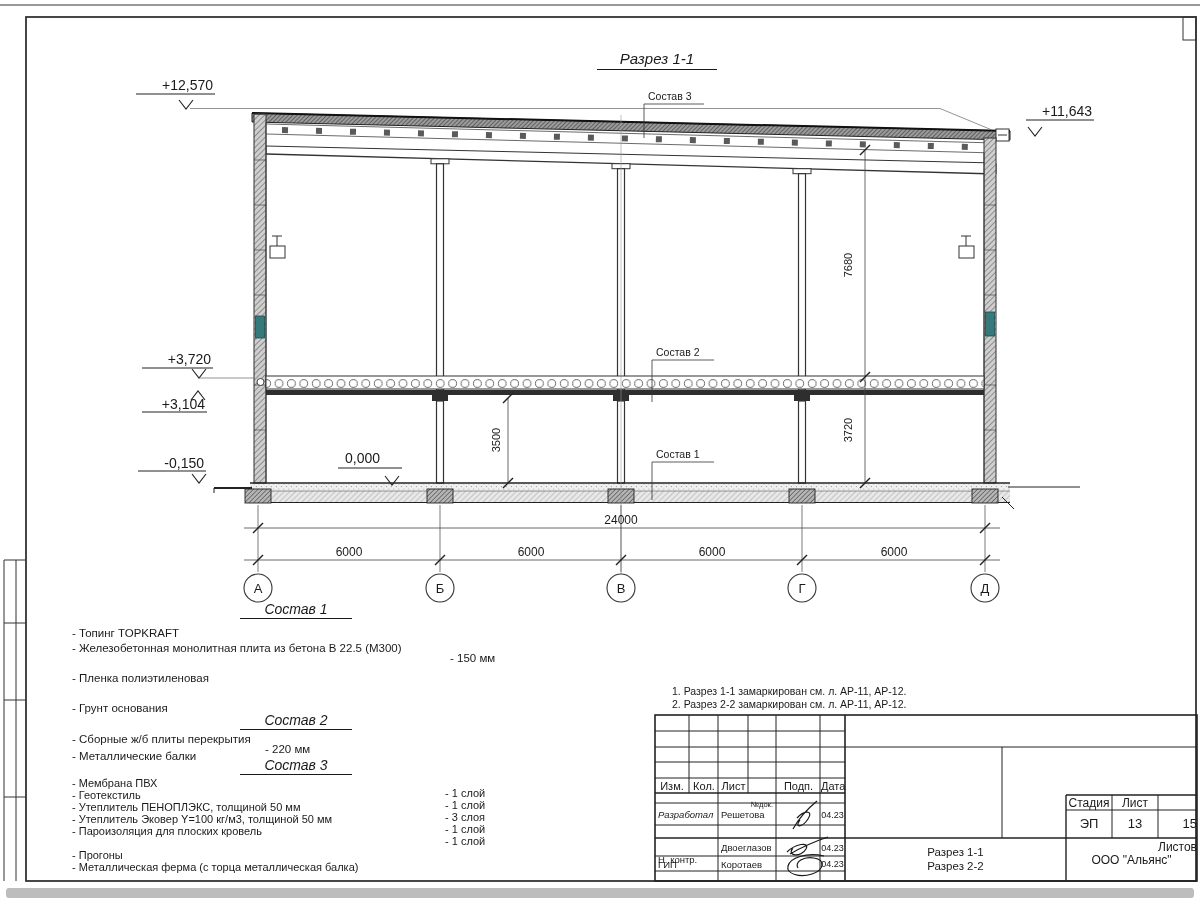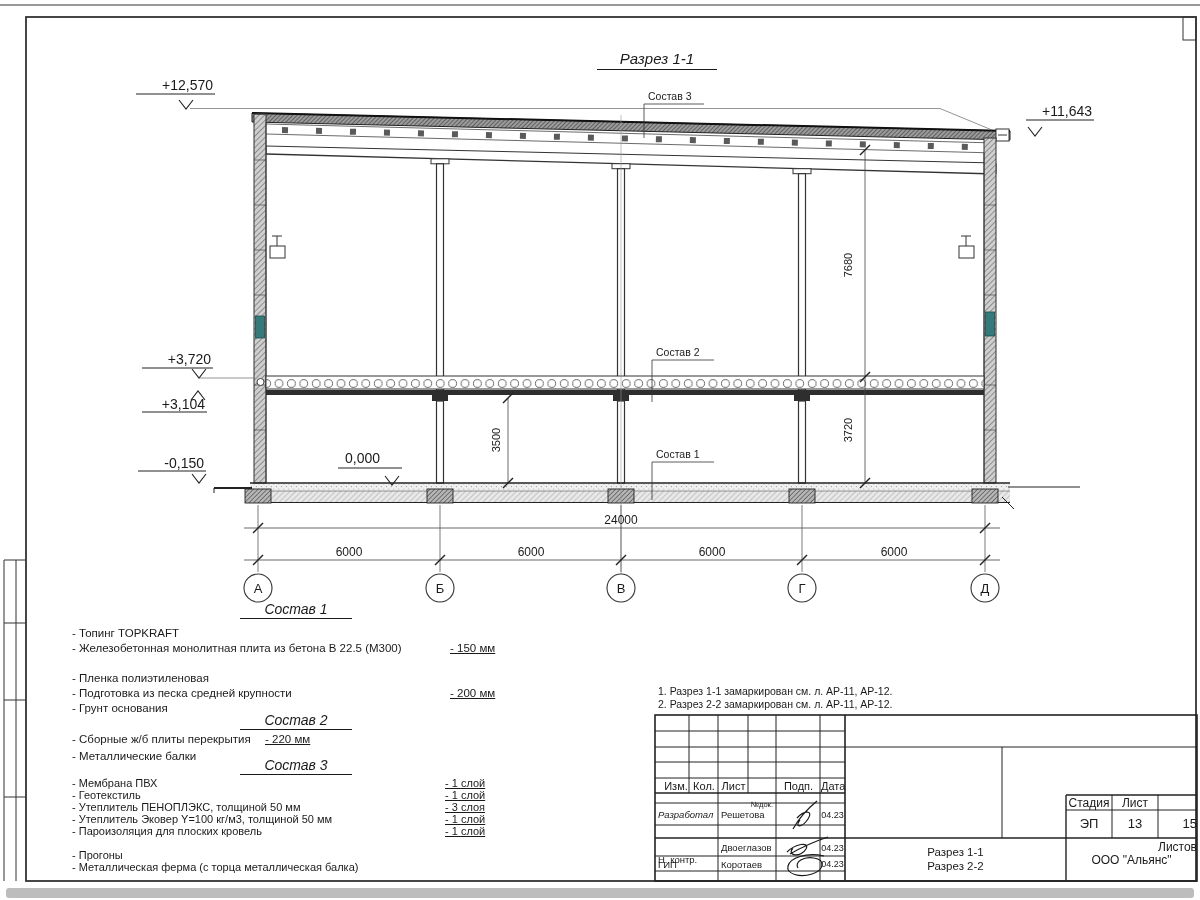--- a/index.html
+++ b/index.html
@@ -7,26 +7,26 @@
   #page{position:relative;width:1200px;height:900px;background:#ffffff;overflow:hidden;
         font-family:"Liberation Sans", sans-serif;color:#1a1a1a;}
   #linework{position:absolute;left:0;top:0;width:1200px;height:900px;}
   svg text{font-family:"Liberation Sans", sans-serif;fill:#1a1a1a;}
   .abs{position:absolute;}
   .sec-title{font-style:italic;font-size:15px;text-align:center;border-bottom:1px solid #1a1a1a;
              padding-bottom:2px;}
   .comp-head{font-style:italic;font-size:14px;text-align:center;border-bottom:1px solid #1a1a1a;
              width:112px;padding-bottom:1px;}
   .comp-item{position:absolute;white-space:nowrap;font-size:11.5px;}
-  .comp-item .val{position:absolute;top:0;white-space:nowrap;text-decoration:underline;}
+  .comp-item .val{position:absolute;top:10px;white-space:nowrap;}
   .l1 .val{left:378px;}
   .l2 .val{left:193px;}
   .l3 .val{left:373px;}
   .s3item{font-size:11px;}
-  .note-line{font-size:10.5px;white-space:nowrap;}
+  .note-line{font-size:10.5px;white-space:nowrap;margin-left:14px;}
   .tb{font-size:9.5px;white-space:nowrap;}
   .tb-h{font-size:11px;text-align:center;}
   .tb-hs{font-size:7.5px;text-align:center;}
   .tb-date{font-size:9px;text-align:center;}
   .tb-big{font-size:12px;text-align:center;}
   .tb-val{font-size:13px;text-align:center;}
   .tb-title{font-size:11.5px;text-align:center;line-height:14px;}
 </style>
 </head>
 <body>
@@ -292,22 +292,20 @@
 
   <div class="abs sec-title" style="left:597px;top:50px;width:120px;">Разрез 1-1</div>
 
   <div class="abs comp-head" style="left:240px;top:601px;">Состав 1</div>
   <div class="abs comp-item l1" style="left:72px;top:627px;width:560px;">
     <span>- Топинг TOPKRAFT</span><span class="val"></span></div>
   <div class="abs comp-item l1" style="left:72px;top:642px;width:560px;">
     <span>- Железобетонная  монолитная плита из бетона  В 22.5 (М300)</span><span class="val">- 150 мм</span></div>
   <div class="abs comp-item l1" style="left:72px;top:672px;width:560px;">
     <span>- Пленка полиэтиленовая</span><span class="val"></span></div>
-  <div class="abs comp-item l1" style="left:72px;top:687px;width:560px;">
-    <span>- Подготовка из песка средней  крупности</span><span class="val">- 200 мм</span></div>
   <div class="abs comp-item l1" style="left:72px;top:702px;width:560px;">
     <span>- Грунт основания</span><span class="val"></span></div>
 
   <div class="abs comp-head" style="left:240px;top:712px;">Состав 2</div>
   <div class="abs comp-item l2" style="left:72px;top:733px;width:560px;">
     <span>- Сборные ж/б плиты перекрытия</span><span class="val">- 220 мм</span></div>
   <div class="abs comp-item l2" style="left:72px;top:750px;width:560px;">
     <span>- Металлические балки</span><span class="val"></span></div>
 
   <div class="abs comp-head" style="left:240px;top:757px;">Состав 3</div>
@@ -322,21 +320,21 @@
   <div class="abs comp-item l3 s3item" style="left:72px;top:825px;width:560px;">
     <span>- Пароизоляция для плоских кровель</span><span class="val">- 1 слой</span></div>
   <div class="abs comp-item l3 s3item" style="left:72px;top:849px;width:560px;">
     <span>- Прогоны</span><span class="val"></span></div>
   <div class="abs comp-item l3 s3item" style="left:72px;top:861px;width:560px;">
     <span>- Металлическая ферма (с торца металлическая балка)</span><span class="val"></span></div>
 
   <div class="abs note-line" style="left:658px;top:685px;">1. Разрез 1-1 замаркирован см. л. АР-11, АР-12.</div>
   <div class="abs note-line" style="left:658px;top:698px;">2. Разрез 2-2 замаркирован см. л. АР-11, АР-12.</div>
 
-  <div class="abs tb-h" style="left:656px;top:780px;width:40px;">Изм.</div>
+  <div class="abs tb-h" style="left:656px;top:780px;width:32px;">Изм.</div>
   <div class="abs tb-h" style="left:690px;top:780px;width:28px;">Кол.</div>
   <div class="abs tb-h" style="left:719px;top:780px;width:29px;">Лист</div>
   <div class="abs tb-hs" style="left:748px;top:800px;width:28px;">№док.</div>
   <div class="abs tb-h" style="left:777px;top:780px;width:43px;">Подп.</div>
   <div class="abs tb-h" style="left:821px;top:780px;width:24px;">Дата</div>
 
   <div class="abs tb" style="left:658px;top:809px;font-style:italic;">Разработал</div>
   <div class="abs tb" style="left:721px;top:809px;">Решетова</div>
   <div class="abs tb-date" style="left:820px;top:810px;width:25px;">04.23</div>
   <div class="abs tb" style="left:658px;top:842px;margin-top:12px;">Н. контр.</div>

